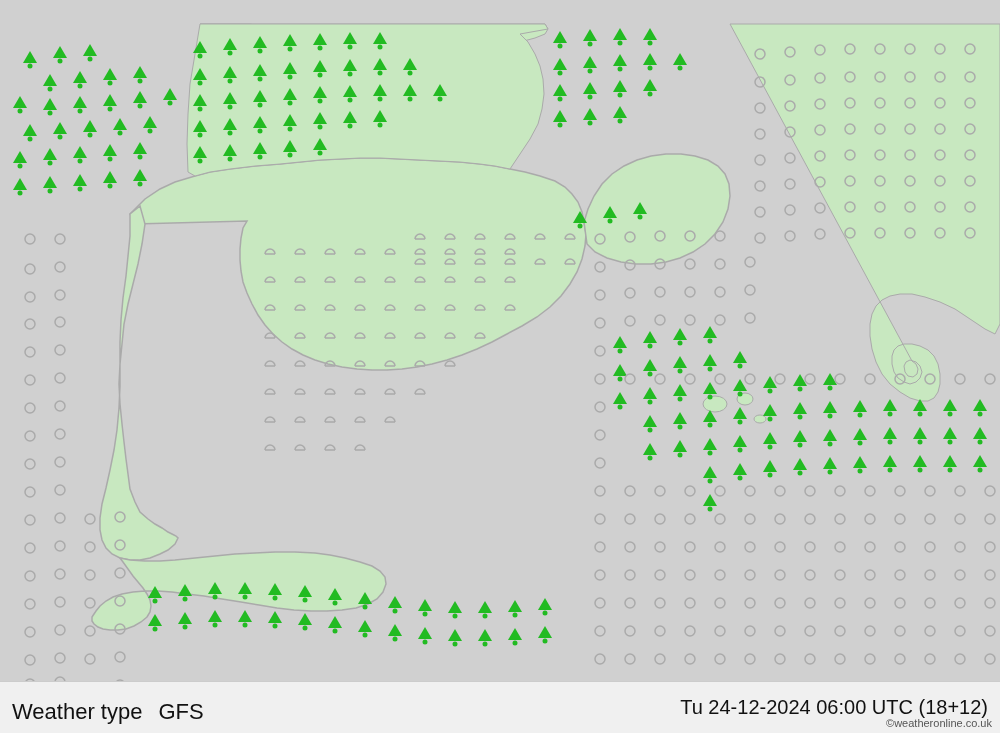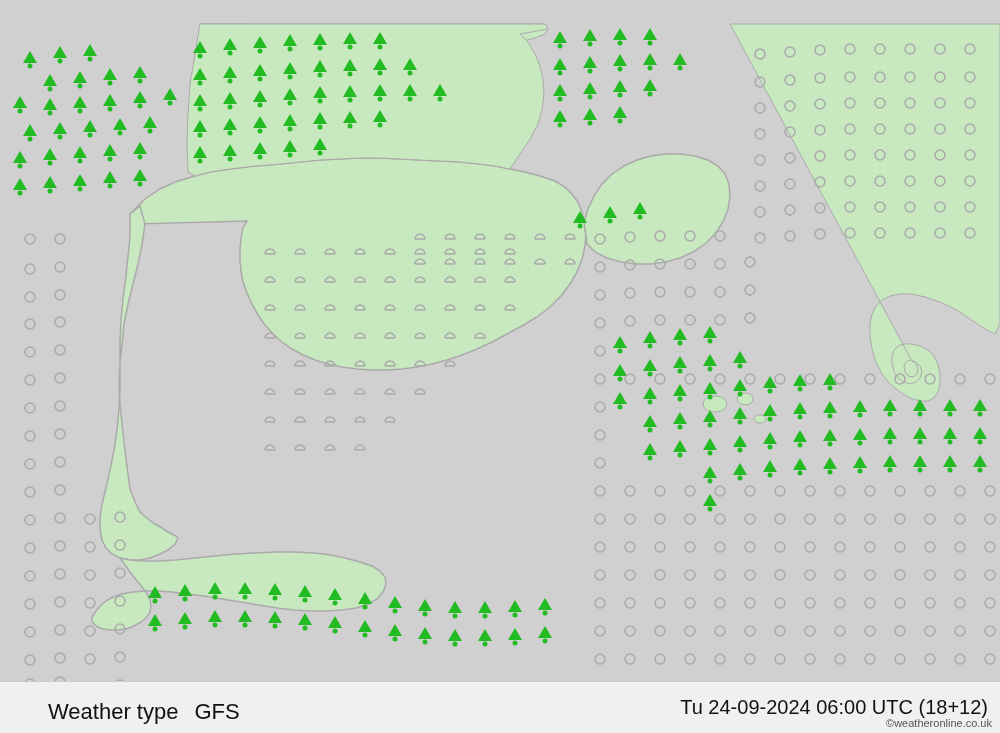--- a/index.html
+++ b/index.html
@@ -35,21 +35,20 @@
     }
     #bottom-left {
       display: flex;
       align-items: baseline;
       gap: 6px;
     }
     #weather-label {
       font-size: 22px;
       font-weight: normal;
       color: #111;
-      margin-left: 36px;
     }
     #model-label {
       font-size: 22px;
       font-weight: normal;
       color: #111;
       margin-left: 10px;
       margin-top: 8px;
     }
     #bottom-right {
       display: flex;
@@ -643,17 +642,17 @@
     <use href="#partly-cloudy-gray" transform="translate(540,240)"></use>
     <use href="#partly-cloudy-gray" transform="translate(570,240)"></use>
   </svg>
 
   <div id="bottom-bar">
     <div id="bottom-left">
       <span id="weather-label">Weather type</span>
       <span id="model-label">GFS</span>
     </div>
     <div id="bottom-right">
-      <span id="datetime-label">Tu 24-09-2024 06:00 UTC (18+12)</span>
+      <span id="datetime-label">Tu 24-12-2024 06:00 UTC (18+12)</span>
     </div>
     <span id="copyright">©weatheronline.co.uk</span>
   </div>
 </div>
 
 </body></html>

